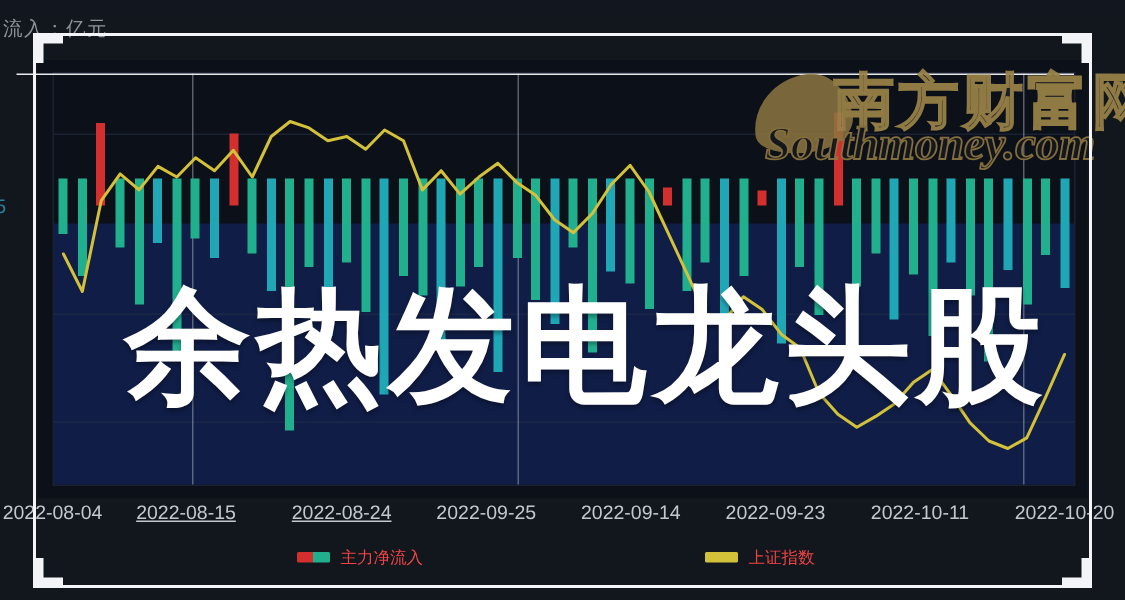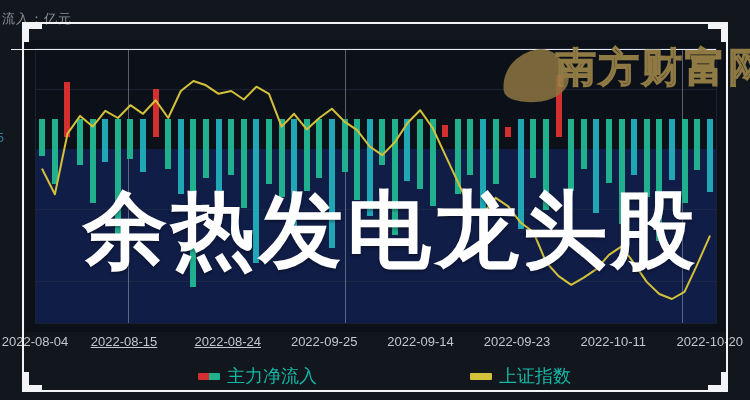--- a/index.html
+++ b/index.html
@@ -47,21 +47,21 @@
   #xaxis{position:absolute;left:0;top:322px;width:750px;height:22px;}
   #xaxis span{position:absolute;color:#c3c7cf;font-size:13px;white-space:nowrap;
               transform:translateX(-50%);}
 
   
   #legend{position:absolute;left:0;top:352px;width:750px;height:24px;}
   .lg{position:absolute;display:flex;align-items:center;gap:7px;}
   .lg .sw{display:block;width:22px;height:7px;border-radius:1px;}
   .lg .sw.duo{background:linear-gradient(to right,#d32f2f 0 50%,#21b08e 50% 100%);}
   .lg .sw.ylw{background:#d3c13a;}
-  .lg .lb{color:#14b8a6;font-size:18px;white-space:nowrap;}
+  .lg .lb{color:#ef4444;font-size:11px;white-space:nowrap;}
 
   
   #wm{position:absolute;left:500px;top:26px;width:246px;height:84px;opacity:.92;}
   #wm .cn{position:absolute;left:56px;top:2px;font-size:40px;font-weight:bold;
       color:#1b212c;letter-spacing:3px;
       -webkit-text-stroke:1.4px #9b8348;white-space:nowrap;
       font-family:"DejaVu Sans",sans-serif;}
   #wm .en{position:absolute;left:10px;top:40px;font-size:31px;font-style:italic;
       font-weight:bold;color:#15191f;-webkit-text-stroke:1.2px #8d7540;
       white-space:nowrap;font-family:"Liberation Serif",serif;}
@@ -201,20 +201,21 @@
       </div>
       <div class="lg" style="left: 470px;">
         <span class="sw ylw"></span>
         <span class="lb">上证指数</span>
       </div>
     </div>
 
   <div id="wm">
     <div class="swoosh"></div>
     <div class="cn">南方财富网</div>
+    <div class="en">Southmoney.com</div>
   </div>
 
   <div id="headline">
     <div class="txt">余热发电龙头股</div>
   </div>
 
   <div id="sel">
     <i class="hnd tl"></i>
     <i class="hnd tl2"></i>
     <i class="hnd tr"></i>

